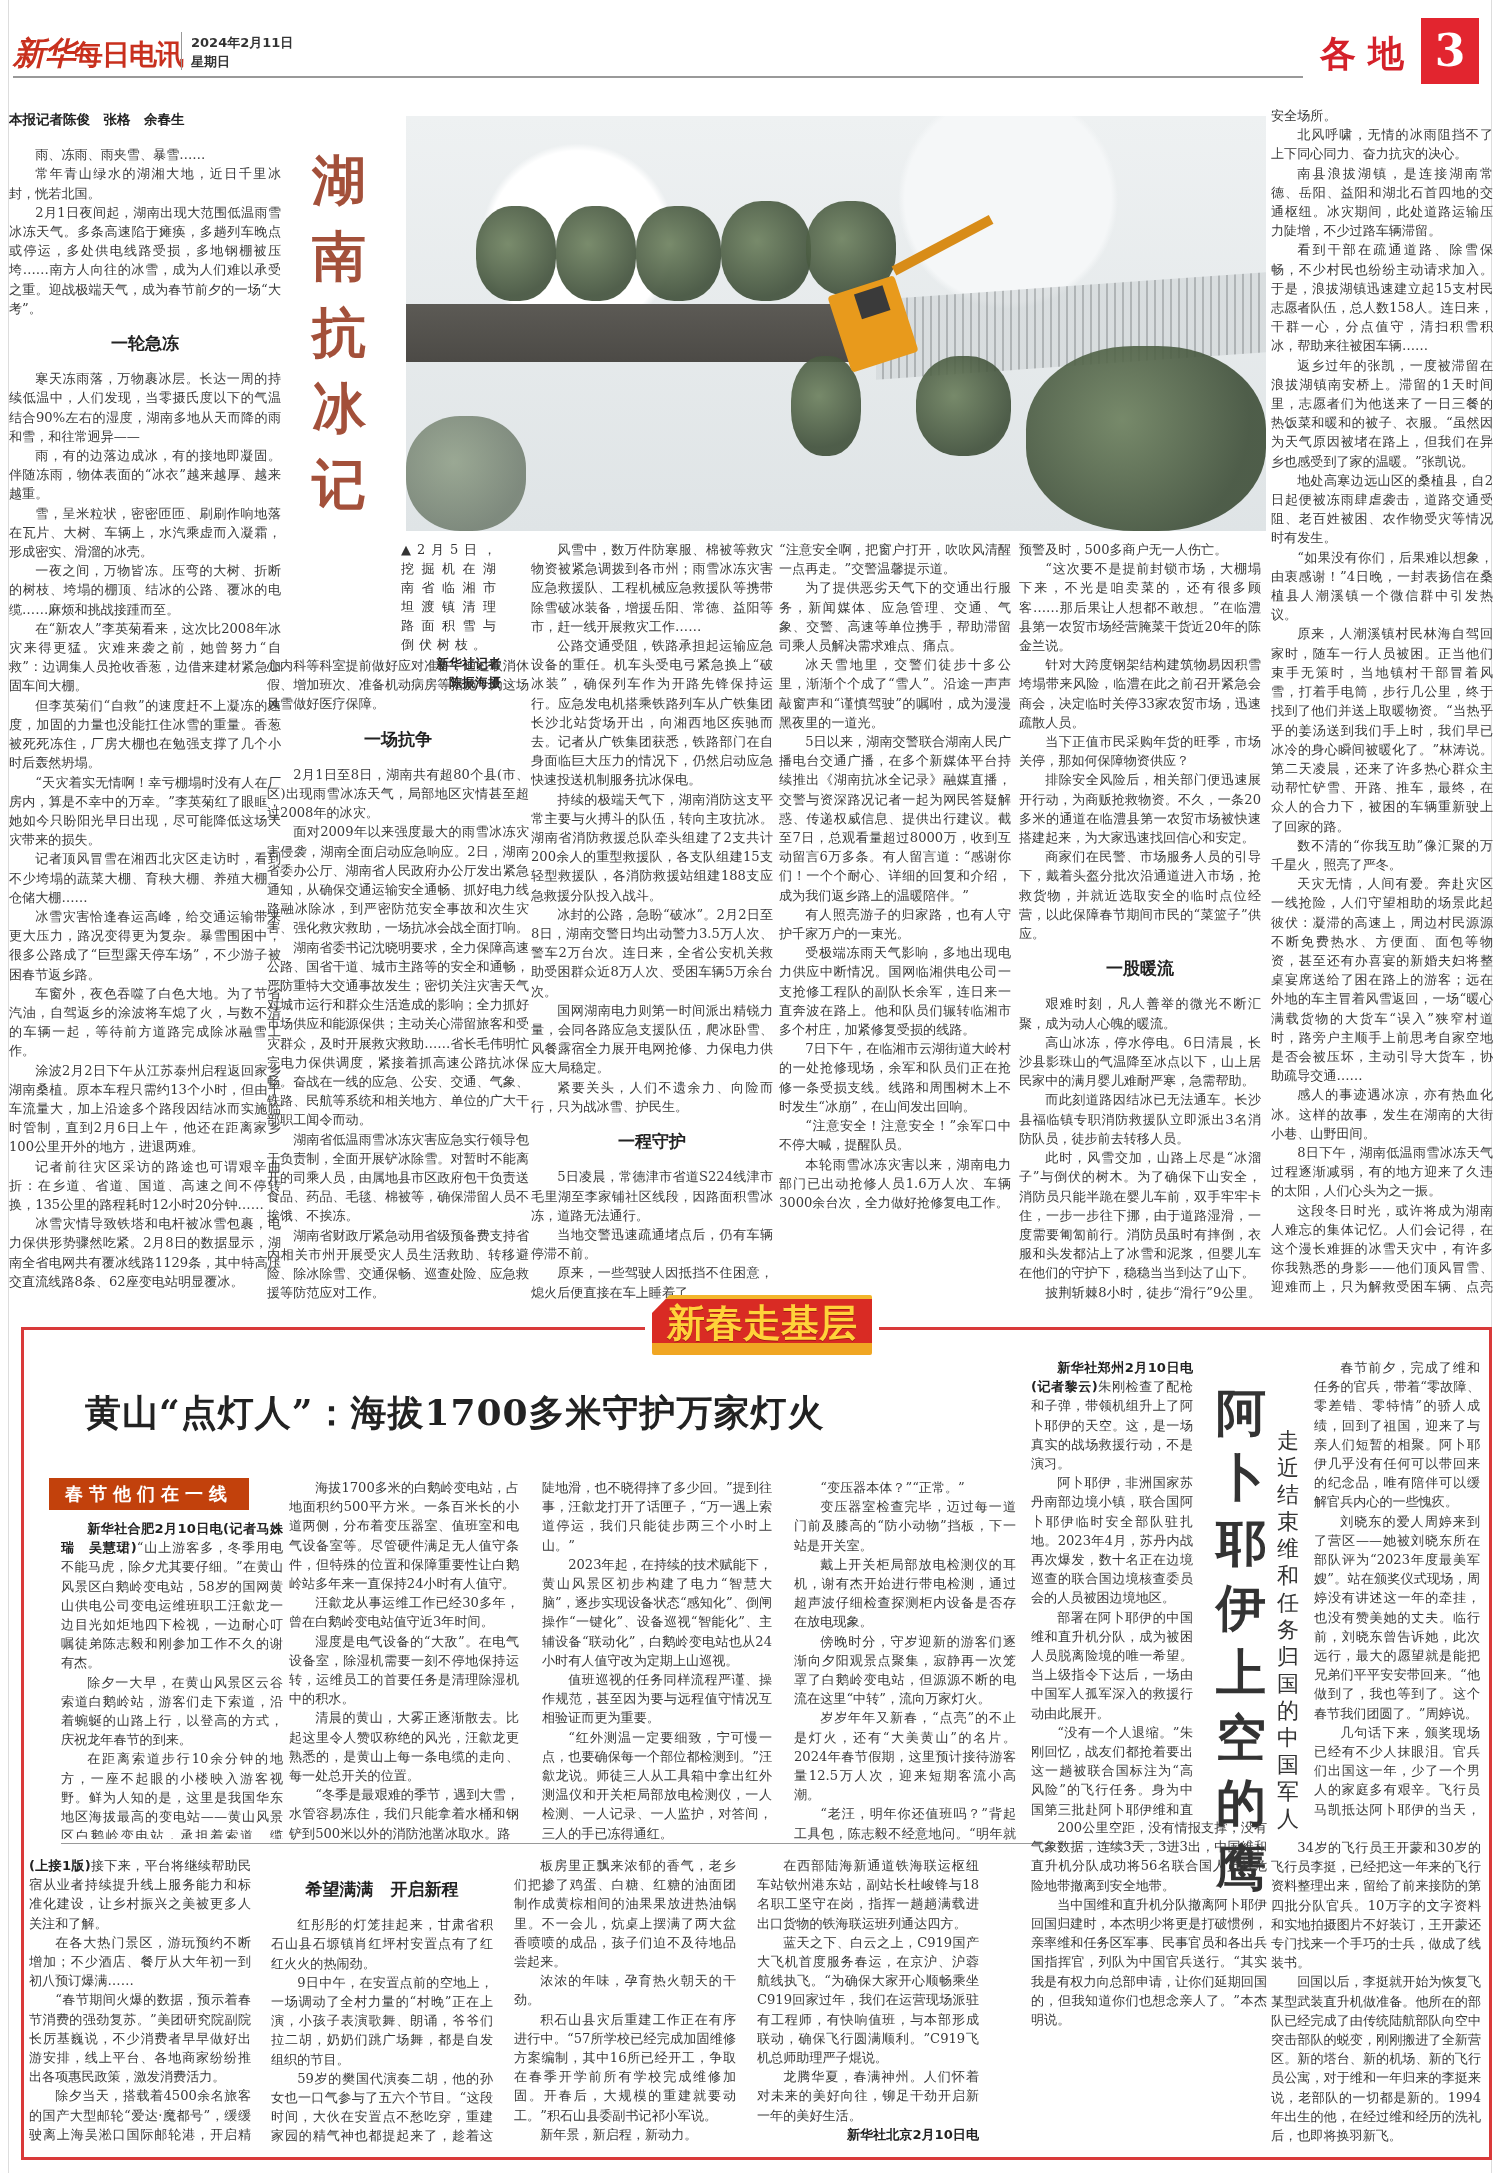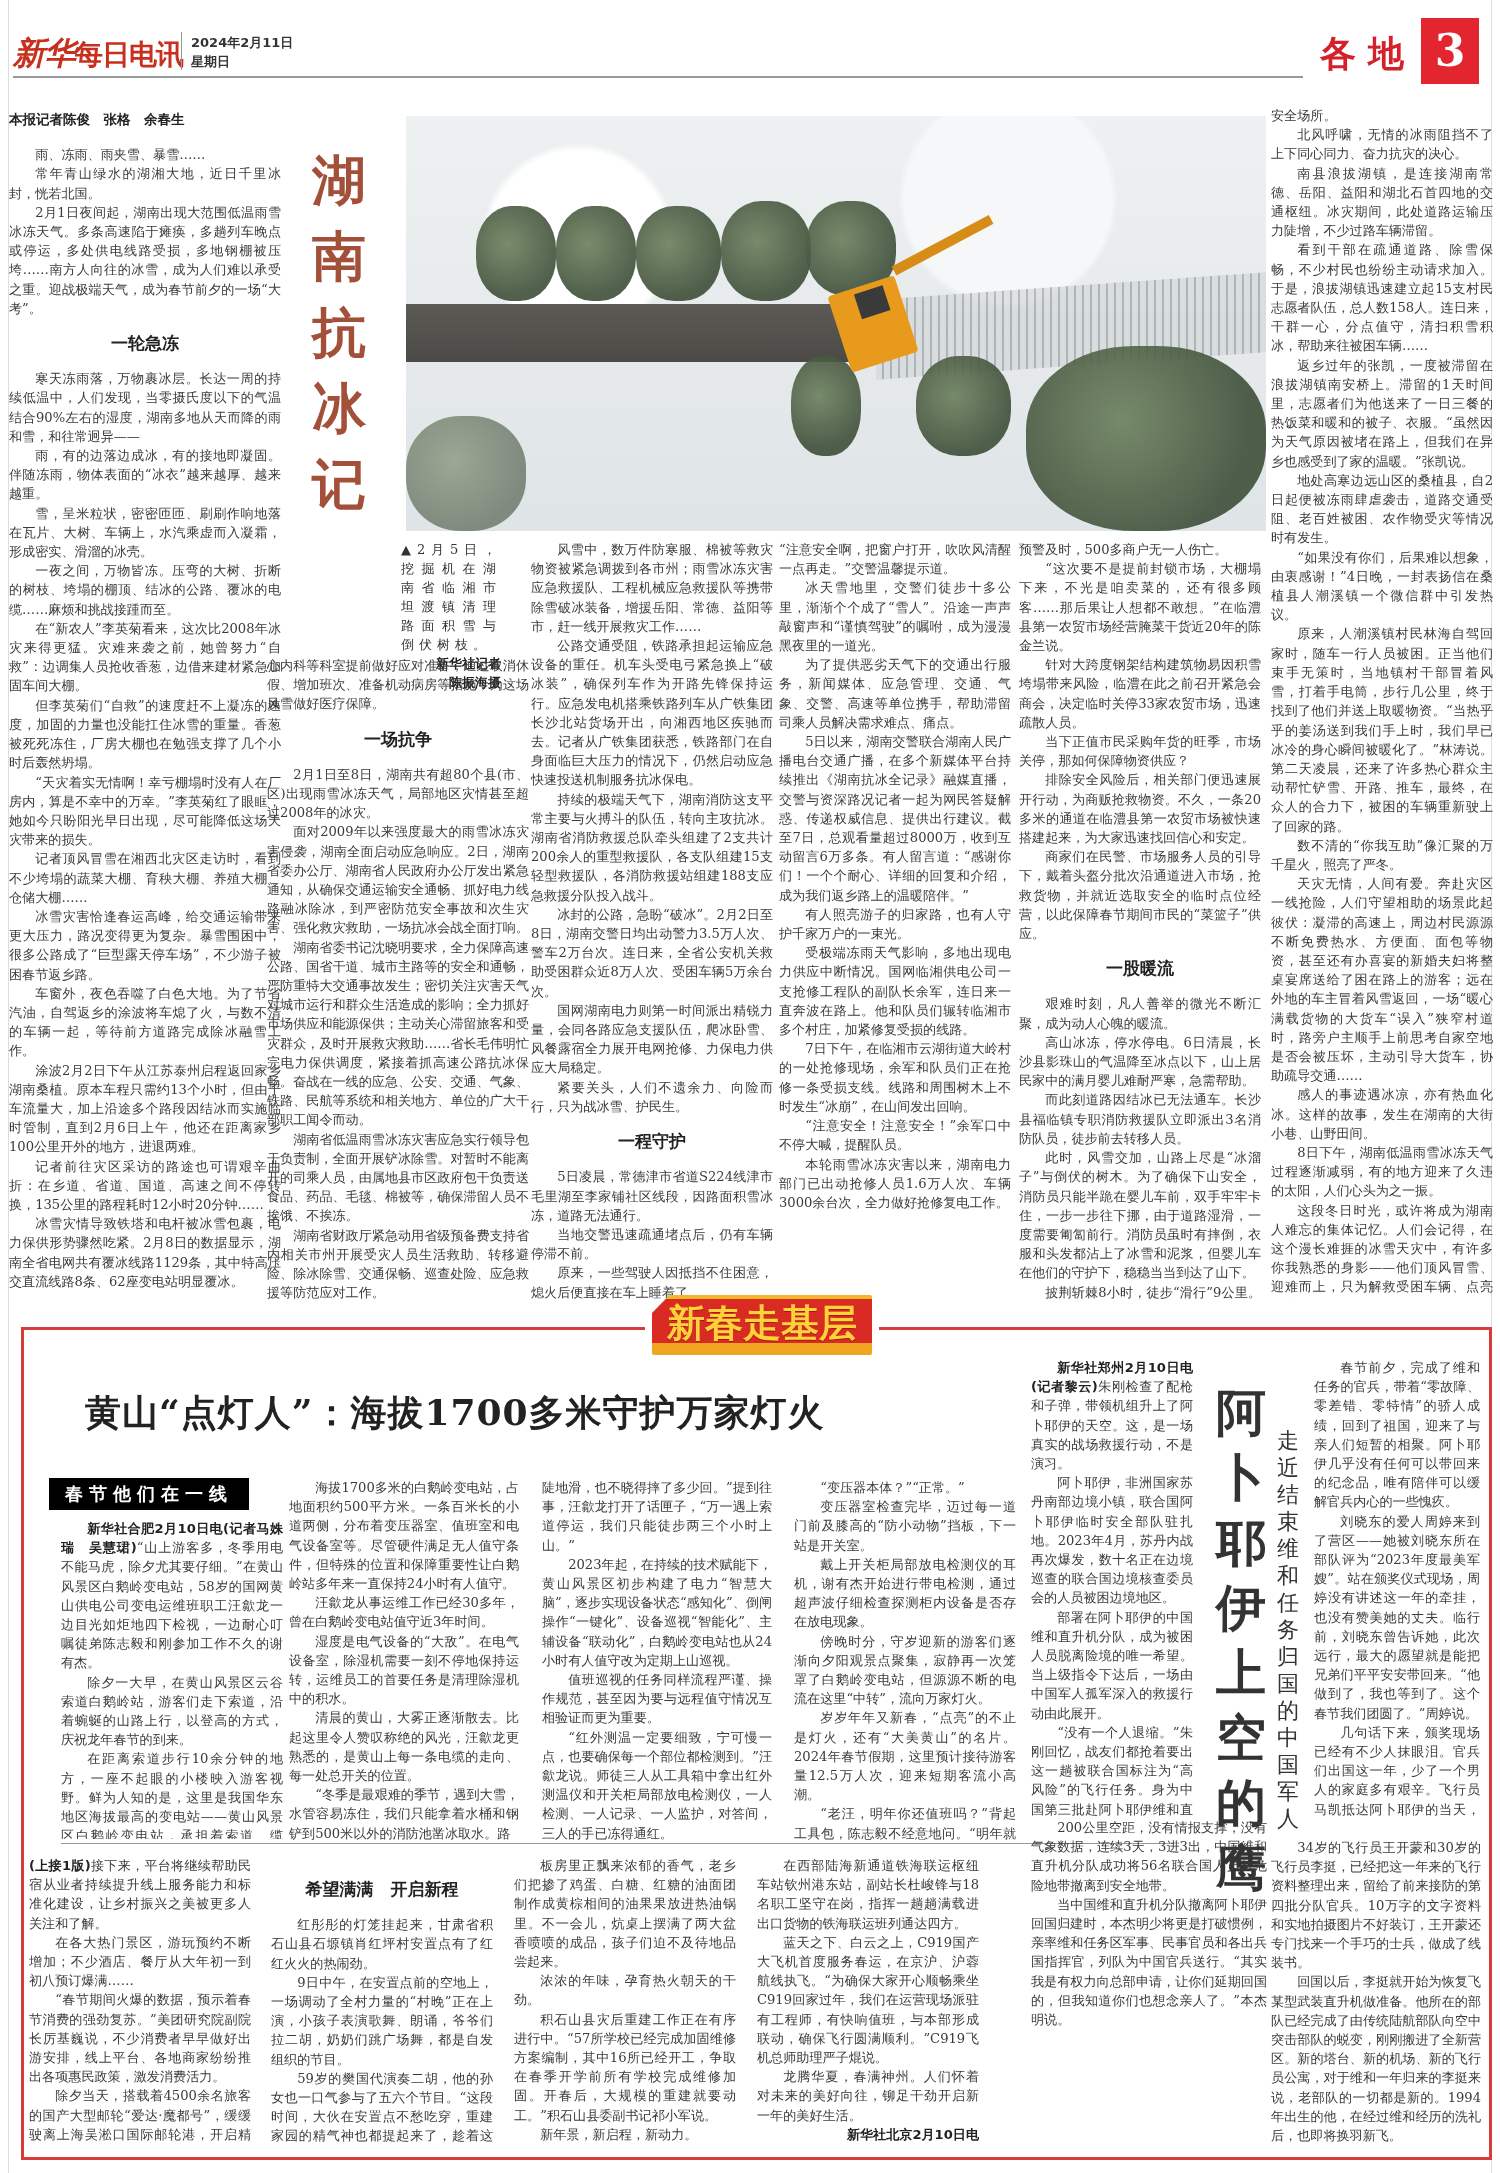--- a/index.html
+++ b/index.html
@@ -41,21 +41,21 @@
   .photo .arm { position: absolute; left: 488px; top: 150px; width: 110px; height: 10px; background: #d88c18; transform: rotate(-28deg); transform-origin: left center; }
   .caption { position: absolute; left: 392px; top: 540px; width: 100px; font-size: 13px; line-height: 19px; color: #333; text-align: justify; letter-spacing: 5px; font-family: "DejaVu Serif", serif; }
   .caption .credit { letter-spacing: 0; text-align: right; font-family: "DejaVu Sans", sans-serif; font-weight: bold; font-size: 13px; color: #222; }
 
   
   .frame { position: absolute; left: 12px; top: 1327px; width: 1471px; height: 833px; border: 3px solid #d93a3a; border-top: 3px solid #d93a3a; }
   .banner { position: absolute; left: 643px; top: 1295px; width: 220px; height: 60px; background: linear-gradient(180deg,#f2b62b 0 6%, #d92b24 6% 80%, #f0a623 80% 100%); border-radius: 14px 2px 2px 2px; clip-path: polygon(8% 0, 100% 0, 100% 100%, 0 100%, 0 30%); }
   .banner span { display: block; text-align: center; color: #ffd23a; font-size: 38px; font-weight: bold; line-height: 56px; font-family: "DejaVu Sans", sans-serif; text-shadow: 0 1px 0 #a31b15; }
   .banner-gap { position: absolute; left: 636px; top: 1320px; width: 234px; height: 12px; background: #fff; }
   .headline { position: absolute; left: 76px; top: 1389px; font-size: 36px; font-weight: bold; color: #222; font-family: "DejaVu Serif", serif; letter-spacing: 1px; }
-  .redtag { position: absolute; left: 40px; top: 1478px; width: 200px; height: 32px; background: #000000; color: #fff; text-align: center; font-size: 18px; line-height: 32px; font-weight: bold; letter-spacing: 6px; font-family: "DejaVu Sans", sans-serif; }
+  .redtag { position: absolute; left: 40px; top: 1478px; width: 200px; height: 32px; background: #c2410c; color: #fff; text-align: center; font-size: 18px; line-height: 32px; font-weight: bold; letter-spacing: 6px; font-family: "DejaVu Sans", sans-serif; }
   .divider { position: absolute; left: 52px; top: 1843px; width: 1113px; height: 1px; background: #999; }
   .vhead { position: absolute; left: 1205px; top: 1380px; width: 54px; font-size: 50px; line-height: 65px; font-weight: bold; color: #333; font-family: "DejaVu Serif", serif; text-align: center; }
   .vsub { position: absolute; left: 1265px; top: 1427px; width: 28px; font-size: 22px; line-height: 27px; color: #333; font-family: "DejaVu Sans", sans-serif; text-align: center; }
 </style>
 </head>
 <body>
 
 <div class="page">
 
   <div class="masthead">
@@ -146,22 +146,22 @@
     <p>紧要关头，人们不遗余力、向险而行，只为战冰雪、护民生。</p>
     <p class="sub">一程守护</p>
     <p>5日凌晨，常德津市省道S224线津市毛里湖至李家铺社区线段，因路面积雪冰冻，道路无法通行。</p>
     <p>当地交警迅速疏通堵点后，仍有车辆停滞不前。</p>
     <p>原来，一些驾驶人因抵挡不住困意，熄火后便直接在车上睡着了。</p>
 
   </div>
 
   <div class="col" style="left:770px; top:540px; width:232px; height:760px;">
     <p class="noindent">“注意安全啊，把窗户打开，吹吹风清醒一点再走。”交警温馨提示道。</p>
+    <p>为了提供恶劣天气下的交通出行服务，新闻媒体、应急管理、交通、气象、交警、高速等单位携手，帮助滞留司乘人员解决需求难点、痛点。</p>
     <p>冰天雪地里，交警们徒步十多公里，渐渐个个成了“雪人”。沿途一声声敲窗声和“谨慎驾驶”的嘱咐，成为漫漫黑夜里的一道光。</p>
-    <p>为了提供恶劣天气下的交通出行服务，新闻媒体、应急管理、交通、气象、交警、高速等单位携手，帮助滞留司乘人员解决需求难点、痛点。</p>
     <p>5日以来，湖南交警联合湖南人民广播电台交通广播，在多个新媒体平台持续推出《湖南抗冰全记录》融媒直播，交警与资深路况记者一起为网民答疑解惑、传递权威信息、提供出行建议。截至7日，总观看量超过8000万，收到互动留言6万多条。有人留言道：“感谢你们！一个个耐心、详细的回复和介绍，成为我们返乡路上的温暖陪伴。”</p>
     <p>有人照亮游子的归家路，也有人守护千家万户的一束光。</p>
     <p>受极端冻雨天气影响，多地出现电力供应中断情况。国网临湘供电公司一支抢修工程队的副队长余军，连日来一直奔波在路上。他和队员们辗转临湘市多个村庄，加紧修复受损的线路。</p>
     <p>7日下午，在临湘市云湖街道大岭村的一处抢修现场，余军和队员们正在抢修一条受损支线。线路和周围树木上不时发生“冰崩”，在山间发出回响。</p>
     <p>“注意安全！注意安全！”余军口中不停大喊，提醒队员。</p>
     <p>本轮雨雪冰冻灾害以来，湖南电力部门已出动抢修人员1.6万人次、车辆3000余台次，全力做好抢修复电工作。</p>
 
   </div>
 
   <div class="col" style="left:1010px; top:540px; width:242px; height:760px;">

